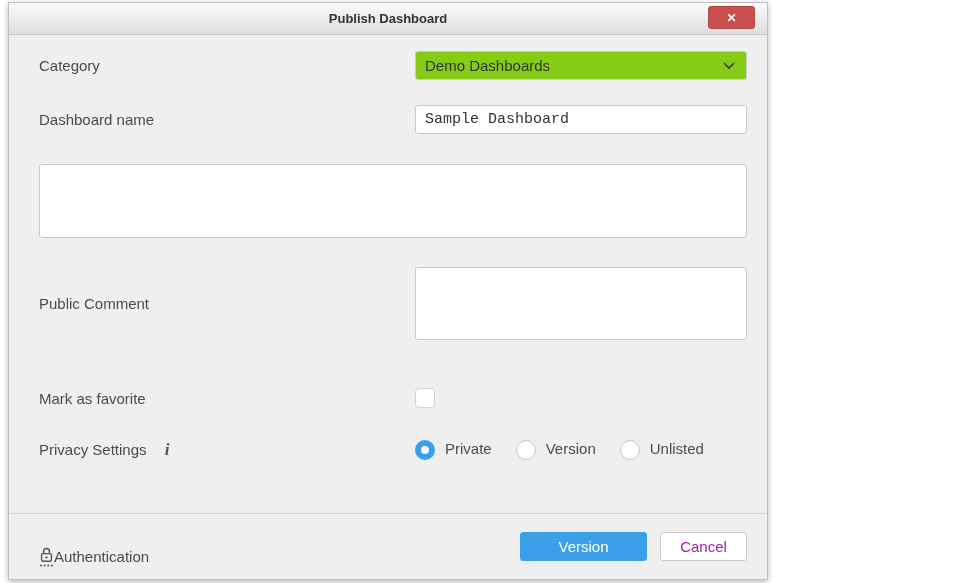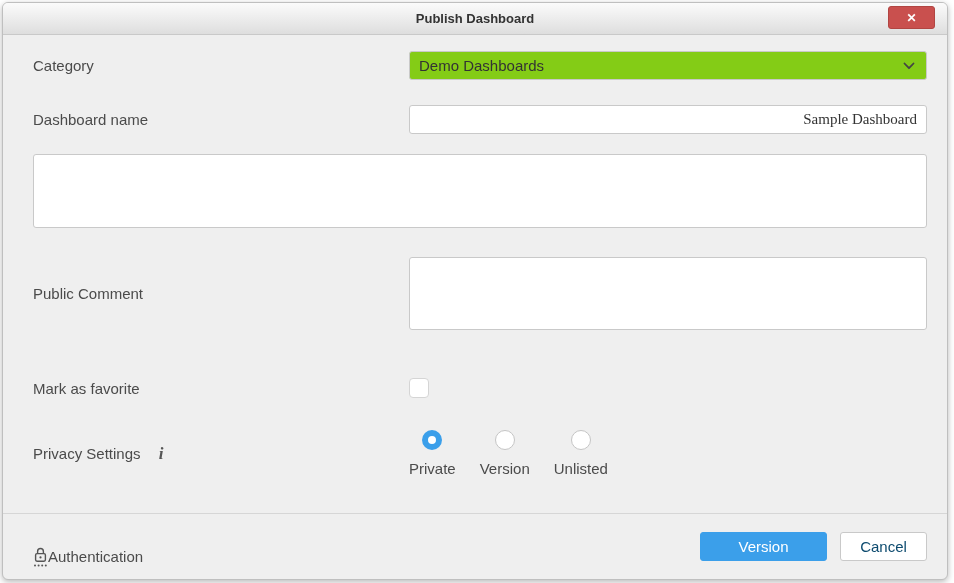--- a/index.html
+++ b/index.html
@@ -1,25 +1,25 @@
 <!DOCTYPE html>
 <html style="--accent-blue: #3b9fea; --close-red: #c9504e; --body-bg: #efefef;"><head>
 <meta charset="utf-8">
 <style>
   * { box-sizing: border-box; margin: 0; padding: 0; }
   html, body { width: 954px; height: 583px; background: #ffffff; overflow: hidden; }
   body { font-family: "Liberation Sans", sans-serif; }
 
   .dialog {
     position: absolute;
-    left: 2px; top: 2px;
-    width: 946px; height: 578px;
+    left: 8px; top: 2px;
+    width: 760px; height: 578px;
     background: var(--body-bg);
     border: 1px solid #bfbfbf;
-    border-radius: 6px;
+    border-radius: 0;
     box-shadow: 0 2px 6px rgba(0,0,0,0.28);
     display: flex;
     flex-direction: column;
     overflow: hidden;
   }
 
   
   .titlebar {
     position: relative;
     flex: 0 0 32px;
@@ -60,21 +60,21 @@
     align-items: center;
   }
   .row .label {
     flex: 0 0 376px;
     font-size: 15px;
     color: #4b4b4b;
   }
   .row .field { flex: 1 1 auto; }
 
   .row-category      { margin-bottom: 25px; }
-  .row-name          { margin-bottom: 20px; }
+  .row-name          { margin-bottom: 30px; }
   .row-description   { margin-bottom: 29px; }
   .row-version       { margin-bottom: 24px; }
   .row-favorite      { margin-bottom: 32px; margin-top: 48px; }
 
   .select-box {
     position: relative;
     height: 29px;
     background: #84cc16;
     border: 1px solid #c9c9c9;
     border-radius: 3px;
@@ -93,23 +93,22 @@
 
   .text-input {
     width: 100%;
     height: 29px;
     background: #ffffff;
     border: 1px solid #c9c9c9;
     border-radius: 3px;
     padding: 0 9px;
     font-size: 15px;
     color: #333333;
-    font-family: Liberation Serif, serif;
+    font-family: Liberation Mono, monospace;
     outline: none;
-    text-align: right;
   }
   .textarea {
     display: block;
     width: 100%;
     background: #ffffff;
     border: 1px solid #c9c9c9;
     border-radius: 3px;
     padding: 6px 9px;
     font-size: 15px;
     color: #333333;
@@ -139,24 +138,23 @@
     cursor: pointer;
   }
 
   .radio-group {
     display: flex;
     align-items: center;
     gap: 24px;
   }
   .radio-option {
     display: flex;
-    align-items: center;
+    align-items: flex-start;
     gap: 10px;
     cursor: pointer;
-    flex-direction: column;
   }
   .radio-circle {
     width: 20px; height: 20px;
     border-radius: 50%;
     background: #ffffff;
     border: 1px solid #c5c5c5;
   }
   .radio-circle.selected {
     border: 6px solid var(--accent-blue);
   }
@@ -198,21 +196,21 @@
     width: 127px;
     background: var(--accent-blue);
     border: 1px solid var(--accent-blue);
     color: #ffffff;
     margin-right: 13px;
   }
   .btn-cancel {
     width: 87px;
     background: #ffffff;
     border: 1px solid #c9c9c9;
-    color: #0c4a6e;
+    color: #a21caf;
   }
 </style>
 </head>
 <body>
 
 <div class="dialog">
 
   <div class="titlebar">
     <span class="title">Publish Dashboard</span>
     <div class="close-btn">

